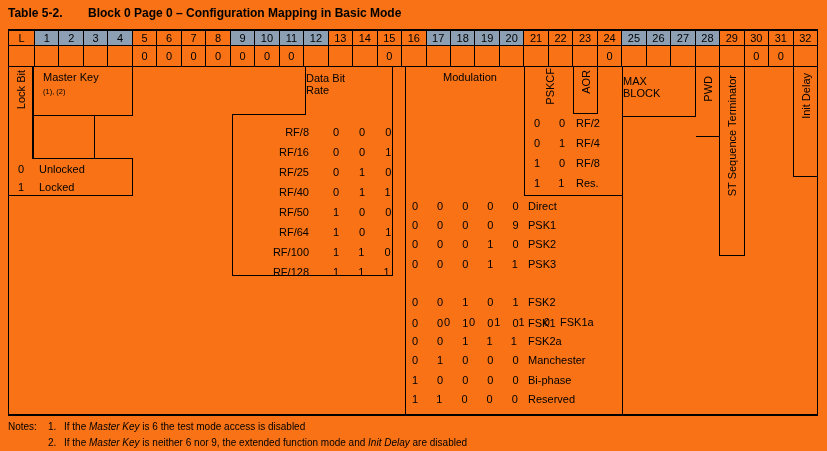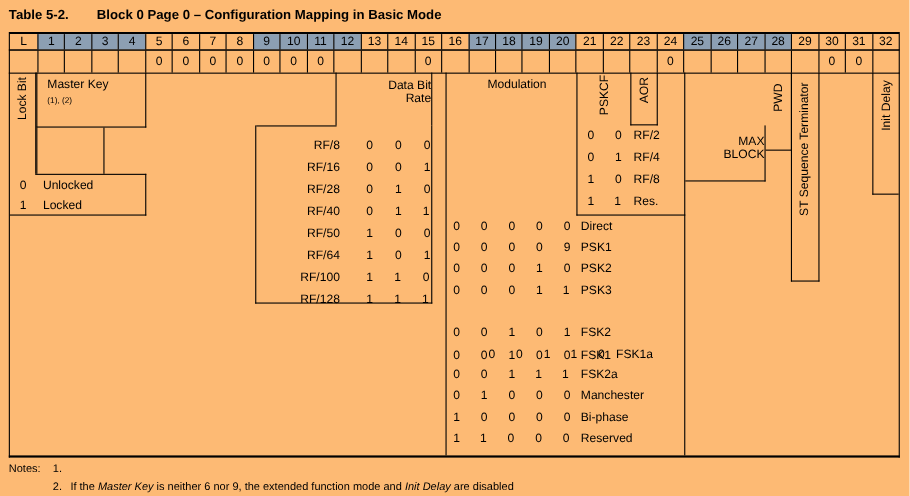--- a/index.html
+++ b/index.html
@@ -1,16 +1,16 @@
 <!DOCTYPE html>
 <html><head>
 <meta charset="utf-8">
 <style>
   html,body{margin:0;padding:0;background:#fff;}
-  #page{position:relative;width:827px;height:451px;background:#fdba74;
+  #page{position:relative;width:827px;height:451px;background:#f97316;
         font-family:"Liberation Sans", sans-serif;color:#000;font-size:11px;overflow:hidden;}
   .abs{position:absolute;}
   
   #title{position:absolute;left:8px;top:6px;font-weight:bold;font-size:12px;}
   #title .tnum{display:inline-block;width:80px;}
   
   #hrow1{position:absolute;left:8px;top:29px;width:810px;height:17px;box-sizing:border-box;
          border:1px solid #000;border-top:2px solid #000;display:flex;}
   #hrow2{position:absolute;left:8px;top:45px;width:810px;height:22px;box-sizing:border-box;
          border-left:1px solid #000;border-right:1px solid #000;border-top:1px solid #000;border-bottom:1px solid #000;display:flex;}
@@ -19,21 +19,21 @@
   .hc0{width:25px;flex:none;border-left:none;}
   .sh{background:#8C9FB3;}
   
   #tbody{position:absolute;left:8px;top:66px;width:810px;height:350px;box-sizing:border-box;
          border-left:1px solid #000;border-right:1px solid #000;border-bottom:2px solid #000;}
   .box{position:absolute;box-sizing:border-box;}
   .bl{border-left:1px solid #000;} .br{border-right:1px solid #000;}
   .bb{border-bottom:1px solid #000;} .bt{border-top:1px solid #000;}
   .vwrap{display:flex;flex-direction:column;align-items:center;justify-content:flex-start;}
   .vtext{writing-mode:vertical-rl;transform:rotate(180deg);font-size:11px;white-space:nowrap;}
-  .ctr{display:flex;flex-direction:column;align-items:flex-end;justify-content:flex-start;text-align:center;}
+  .ctr{display:flex;flex-direction:column;align-items:flex-start;justify-content:flex-start;text-align:center;}
   .row{position:absolute;height:15px;line-height:15px;}
   .bits5{position:absolute;left:6px;letter-spacing:19px;}
   .bits3{position:absolute;left:84px;letter-spacing:20px;margin-left:16px;}
   .bits2{position:absolute;left:9px;letter-spacing:19px;}
   .mlabel{position:absolute;left:122px;}
   .plabel{position:absolute;left:51px;}
   .rlabel{position:absolute;left:0;width:76px;text-align:right;}
   .lockbit-digit{position:absolute;left:9px;}
   .lockbit-word{position:absolute;left:30px;}
   
@@ -157,21 +157,21 @@
       <div class="box bt" style="left:0;top:0;width:73px;height:1px;"></div>
       <div class="row" style="left:0;top:11px;width:158px;">
           <span class="rlabel">RF/8</span>
           <span class="bits3">000</span>
         </div>
       <div class="row" style="left:0;top:31px;width:158px;">
           <span class="rlabel">RF/16</span>
           <span class="bits3">001</span>
         </div>
       <div class="row" style="left:0;top:51px;width:158px;">
-          <span class="rlabel">RF/28</span>
+          <span class="rlabel">RF/25</span>
           <span class="bits3">010</span>
         </div>
       <div class="row" style="left:0;top:71px;width:158px;">
           <span class="rlabel">RF/40</span>
           <span class="bits3">011</span>
         </div>
       <div class="row" style="left:0;top:91px;width:158px;">
           <span class="rlabel">RF/50</span>
           <span class="bits3">100</span>
         </div>
@@ -256,21 +256,21 @@
       <div class="row" style="left:0;top:110px;width:99px;">
           <span class="bits2">11</span>
           <span class="plabel">Res.</span>
         </div>
     </div>
 
     <div class="box bl br bb vwrap" style="left:564px;top:0;width:25px;height:48px;padding-top:4px;">
       <span class="vtext">AOR</span>
     </div>
 
-    <div class="box br bb ctr" style="left:614px;top:0;width:73px;height:51px;padding-top:9px;margin-top:48px;">
+    <div class="box br bb ctr" style="left:614px;top:0;width:73px;height:51px;padding-top:9px;">
       <div>MAX</div>
       <div>BLOCK</div>
     </div>
 
     <div class="box br bb vwrap" style="left:687px;top:0;width:24px;height:71px;padding-top:10px;">
       <span class="vtext">PWD</span>
     </div>
 
     <div class="box bl br bb vwrap" style="left:710px;top:0;width:26px;height:190px;padding-top:9px;">
       <span class="vtext">ST Sequence Terminator</span>
@@ -279,20 +279,21 @@
     <div class="box bl bb vwrap" style="left:784px;top:0;width:24px;height:111px;padding-top:7px;">
       <span class="vtext">Init Delay</span>
     </div>
 
   </div>
 
   <div id="notes">
     <div class="nline">
       <span class="nlab">Notes:</span>
       <span class="nnum">1.</span>
+      <span class="ntxt"><span>If the </span><span class="it">Master Key</span><span> is 6 the test mode access is disabled</span><span class="it"></span><span></span></span>
     </div>
     <div class="nline">
       <span class="nnum">2.</span>
       <span class="ntxt"><span>If the </span><span class="it">Master Key</span><span> is neither 6 nor 9, the extended function mode and </span><span class="it">Init Delay</span><span> are disabled</span></span>
     </div>
   </div>
 
 </div>
 
 </body></html>

